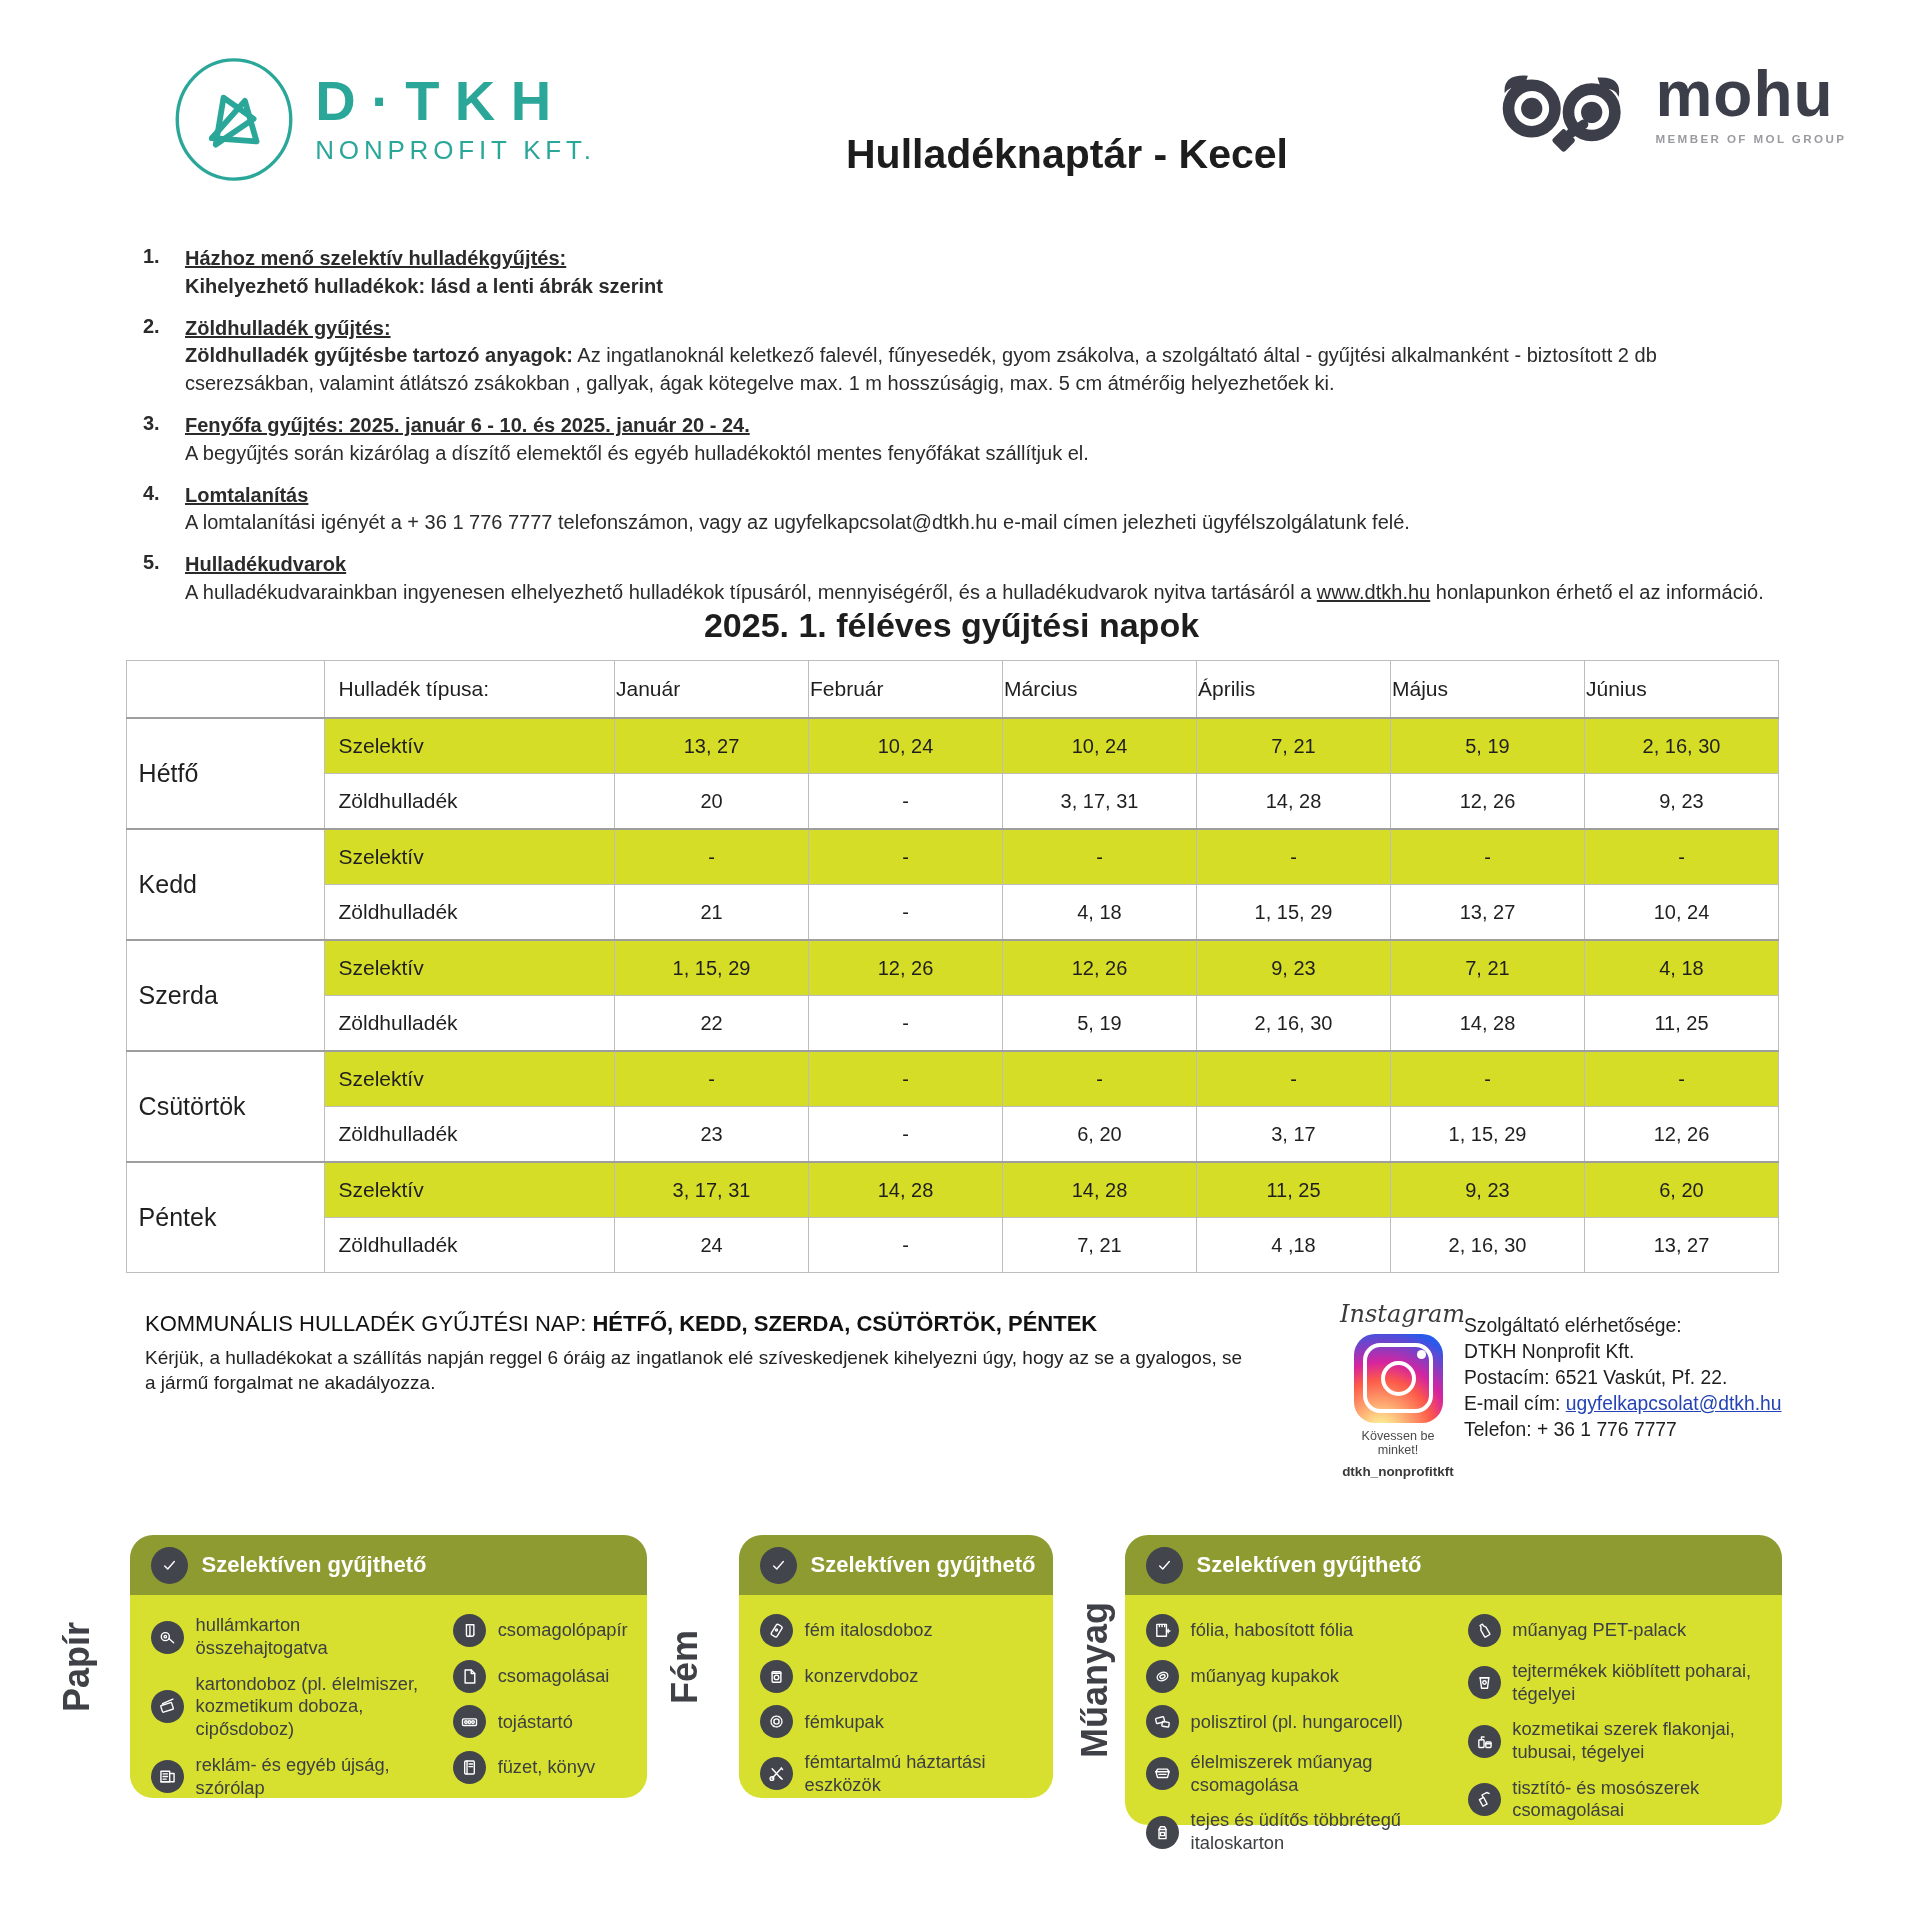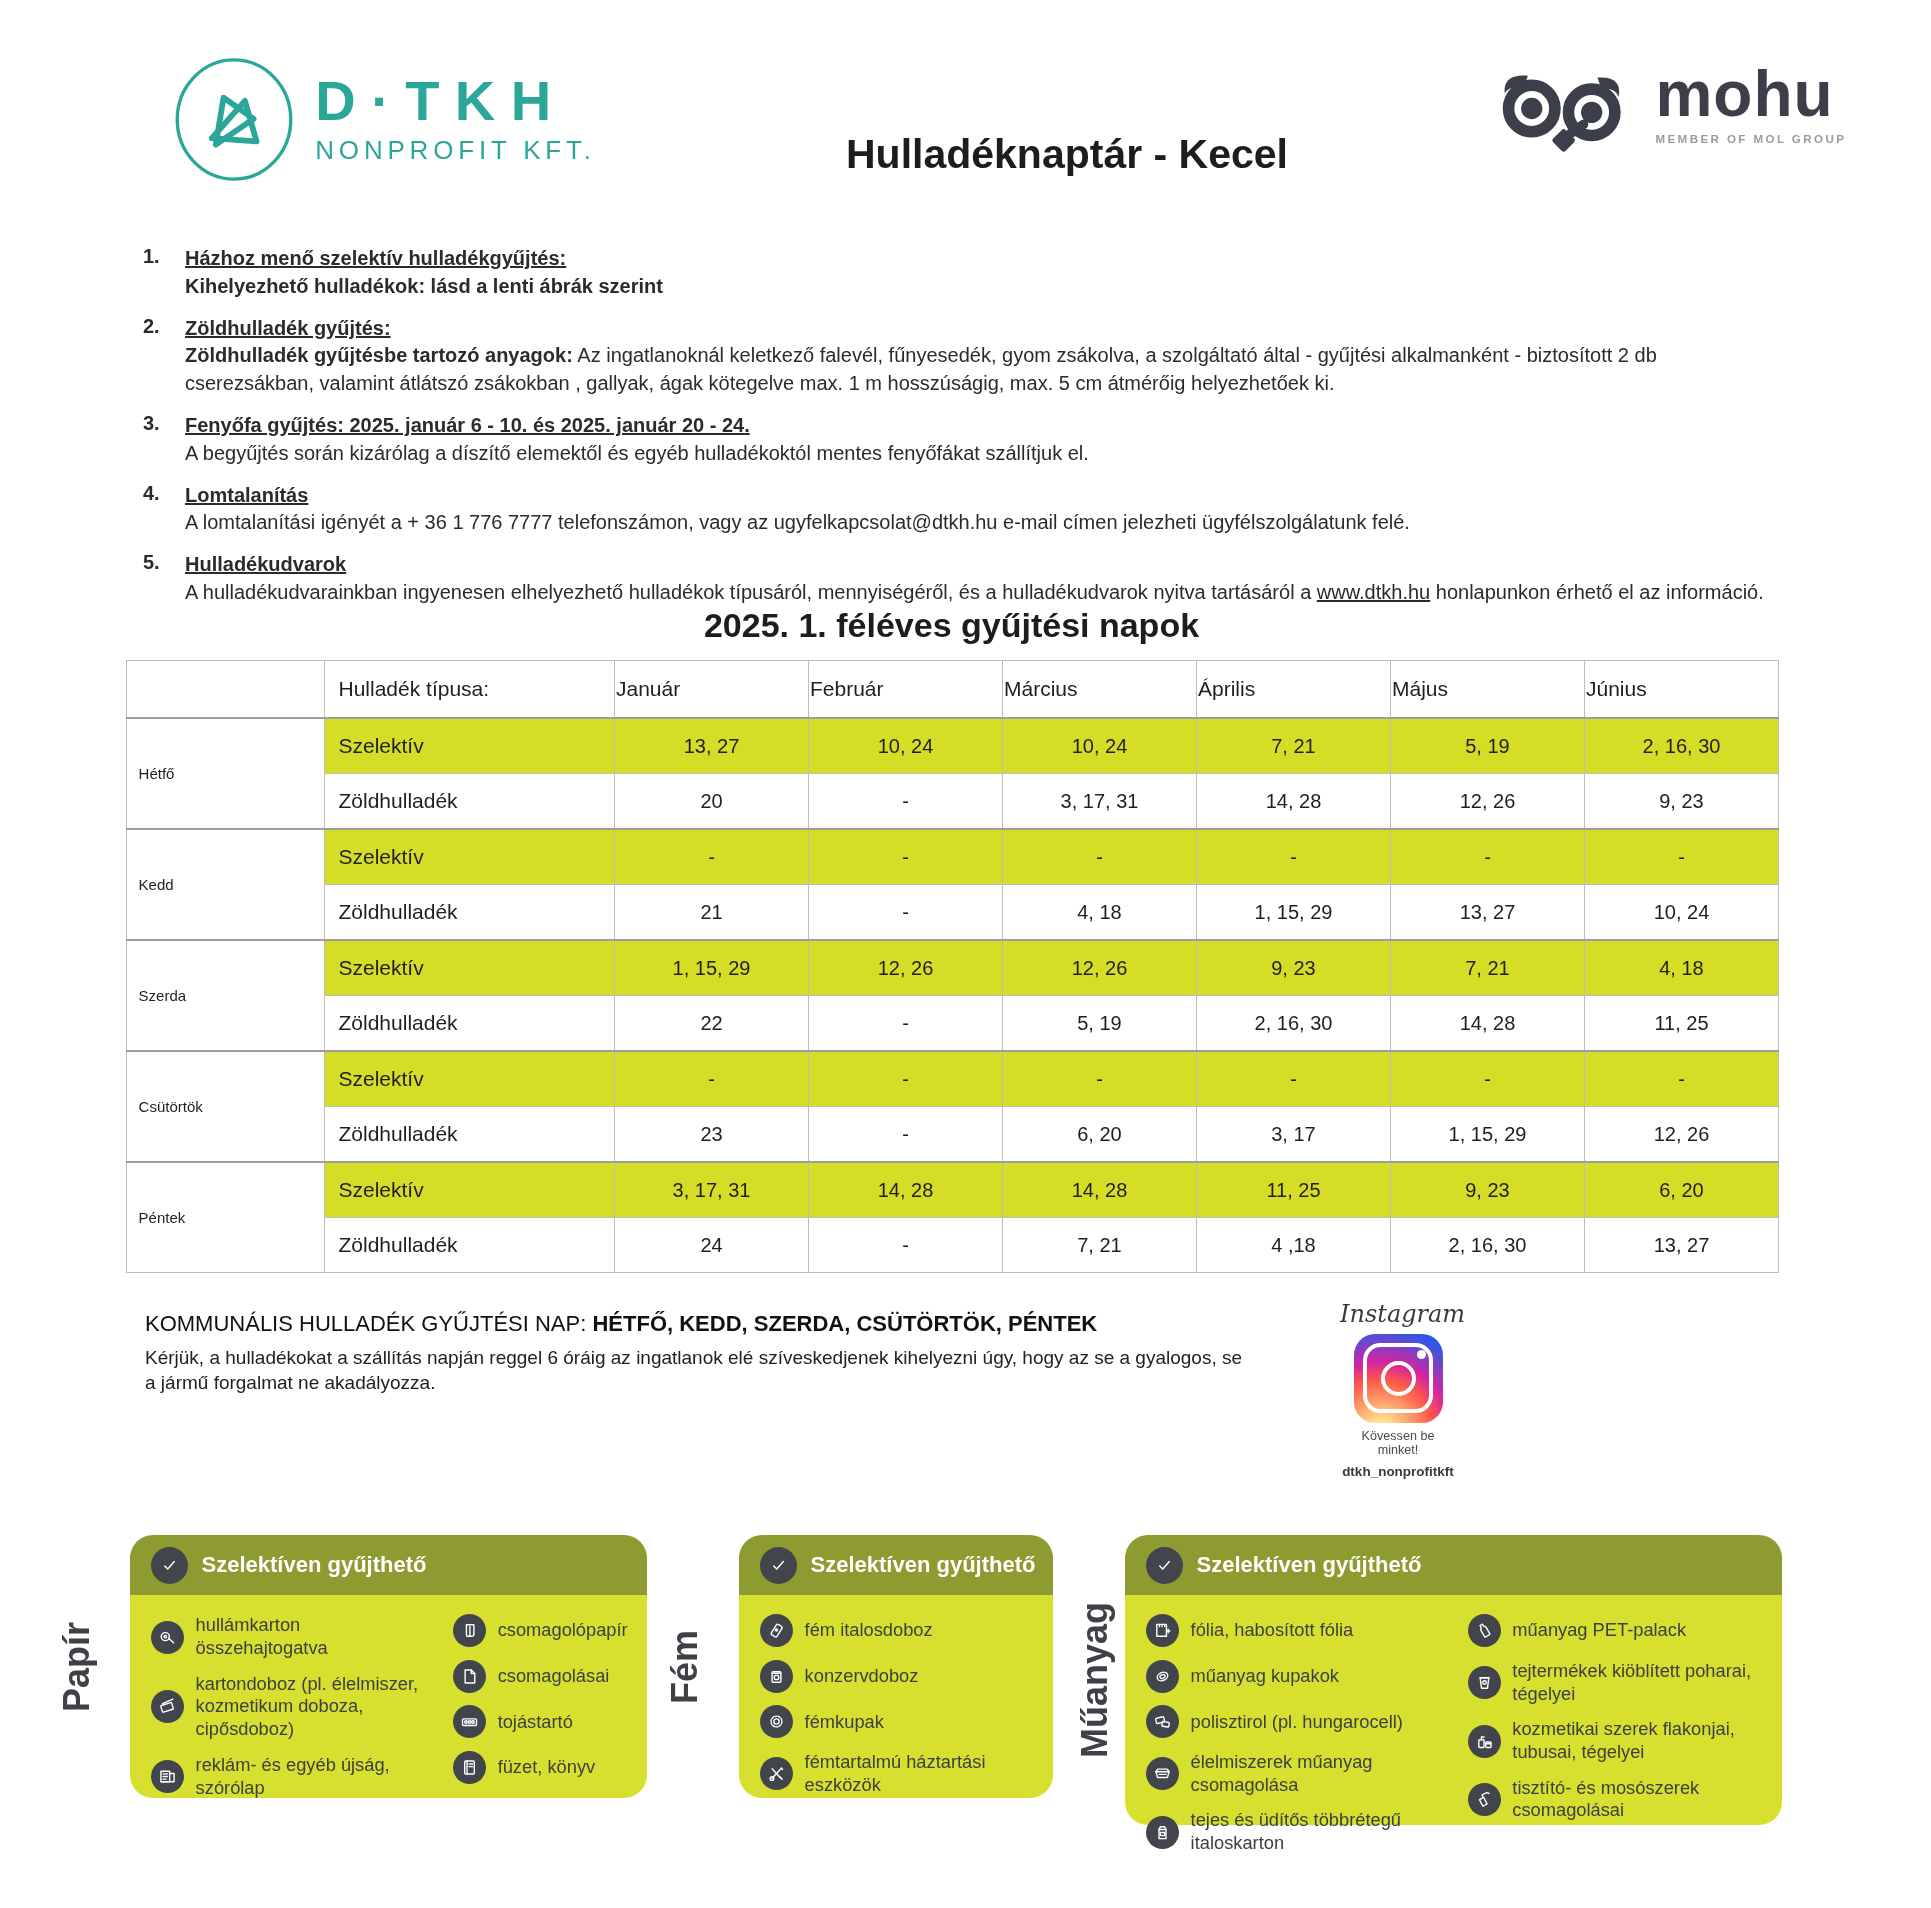--- a/index.html
+++ b/index.html
@@ -26,21 +26,21 @@
   .note-body .u { text-decoration:underline; }
   
   .table-title { position:absolute; left:126px; top:606px; width:1651px; text-align:center;
     font-size:34px; font-weight:600; color:#1d1d1d; }
   .cal { position:absolute; left:126px; top:660px; width:1651px; border-collapse:collapse;
     border:1.9px solid #9e9e9e; table-layout:fixed; }
   .cal th, .cal td { border:1px solid #bdbdbd; color:#1f1f1f; }
   .cal thead th { height:54px; font-weight:400; font-size:21px; text-align:left; }
   .cal thead th.type-h { text-align:left; padding-left:13.5px; }
   .cal td { height:52px; font-size:20px; text-align:center; }
-  .cal td.day-cell { text-align:left; padding-left:11.6px; font-size:15px; background:#fff; }
+  .cal td.day-cell { text-align:left; padding-left:11.6px; font-size:25px; background:#fff; }
   .cal td.type-cell { text-align:left; padding-left:13.5px; font-size:21px; }
   .cal tbody { border-top:2.9px solid #9e9e9e; }
   .cal .hl { background:#d6dd26; }
   
   .communal { position:absolute; left:145px; top:1311px; width:1110px; }
   .communal-title { font-size:22px; color:#111; }
   .communal-title .b { font-weight:700; }
   .communal-body { font-size:19px; color:#222; margin-top:7.7px; line-height:1.35; }
   .instagram { position:absolute; left:1340px; top:1300px; width:116px; text-align:center; }
   .ig-script { font-family:"DejaVu Serif", serif; font-style:italic; font-size:24px; color:#3a3a3a; }
@@ -296,20 +296,27 @@
 
   <div class="instagram">
     <div class="ig-script">Instagram</div>
     <div class="ig-badge">
         <span class="ig-dot"></span>
       </div>
     <div class="ig-follow">Kövessen be minket!</div>
     <div class="ig-handle">dtkh_nonprofitkft</div>
   </div>
 
+  <div class="contact">
+    <div>Szolgáltató elérhetősége:</div>
+    <div>DTKH Nonprofit Kft.</div>
+    <div>Postacím: 6521 Vaskút, Pf. 22.</div>
+    <div><span>E-mail cím: </span><a class="link">ugyfelkapcsolat@dtkh.hu</a></div>
+    <div>Telefon: + 36 1 776 7777</div>
+  </div>
 
   <div id="panels">
       <div class="vlabel v0">
         <span>Papír</span>
       </div>
       <div class="panel p0">
         <div class="panel-header">
           <span class="chk">
             <svg width="21" height="21" viewBox="0 0 24 24" fill="none" stroke="#fff" stroke-width="1.6" stroke-linecap="round" stroke-linejoin="round">
               <path d="M6.5 12.5l3.5 3.5 7.5-8.5"></path>

